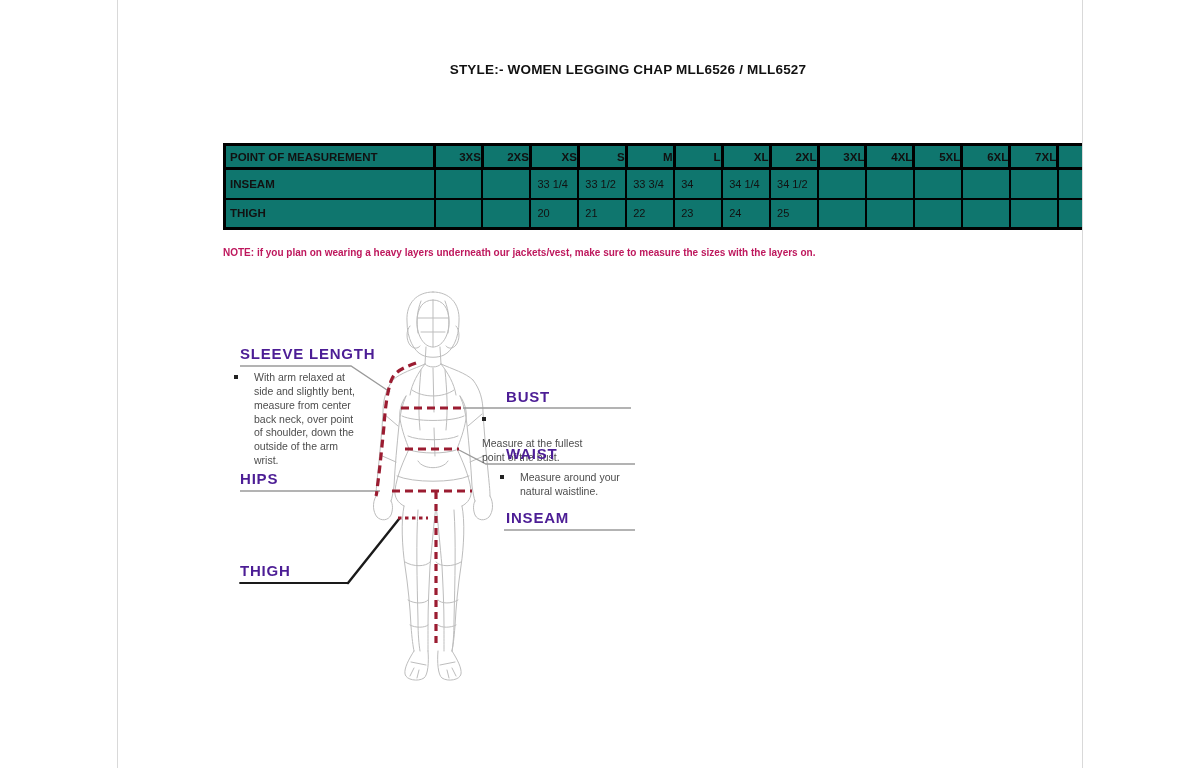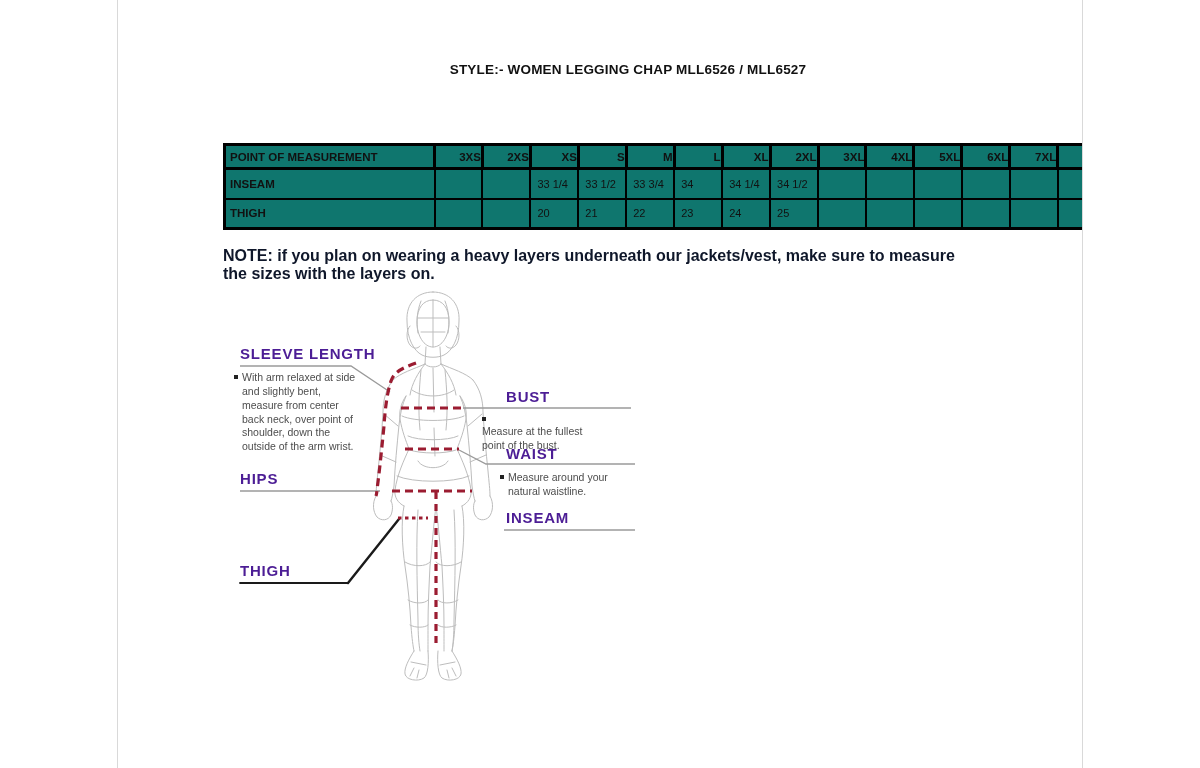--- a/index.html
+++ b/index.html
@@ -27,30 +27,30 @@
   }
   .size-table thead th { border-width:3px; font-size:11.5px; font-weight:bold; text-align:right; }
   .size-table thead th.pom { width:210px; text-align:left; padding-left:4px; }
   .size-table thead tr { height:24px; }
   .size-table tbody tr { height:30px; }
   .size-table tbody th.rowlabel { font-weight:bold; text-align:left; padding-left:4px; font-size:11.5px; }
   .size-table tbody td { text-align:left; padding-left:6px; font-weight:normal; }
   
   .note-text {
     position:absolute; left:105px; top:247px; width:760px;
-    font-size:16px; font-weight:bold; color:#0f172a;
+    font-size:10px; font-weight:bold; color:#be185d;
   }
   
   .diagram-svg { position:absolute; left:0; top:0; width:1200px; height:768px; z-index:1; }
   .dg-title {
     position:absolute; z-index:2; font-size:15px; font-weight:600;
     color:#4c1d95; letter-spacing:0.8px;
   }
   .dg-desc {
-    position:absolute; z-index:2; display:flex; gap:4px;
+    position:absolute; z-index:2; display:flex; gap:16px;
     font-size:10.5px; line-height:1.32; color:#4d4d4d;
   }
   .dg-desc .bullet {
     flex:0 0 auto; width:4px; height:4px; background:#222; margin-top:4px;
   }
 </style>
 </head>
 <body>
 
 <div class="canvas">

